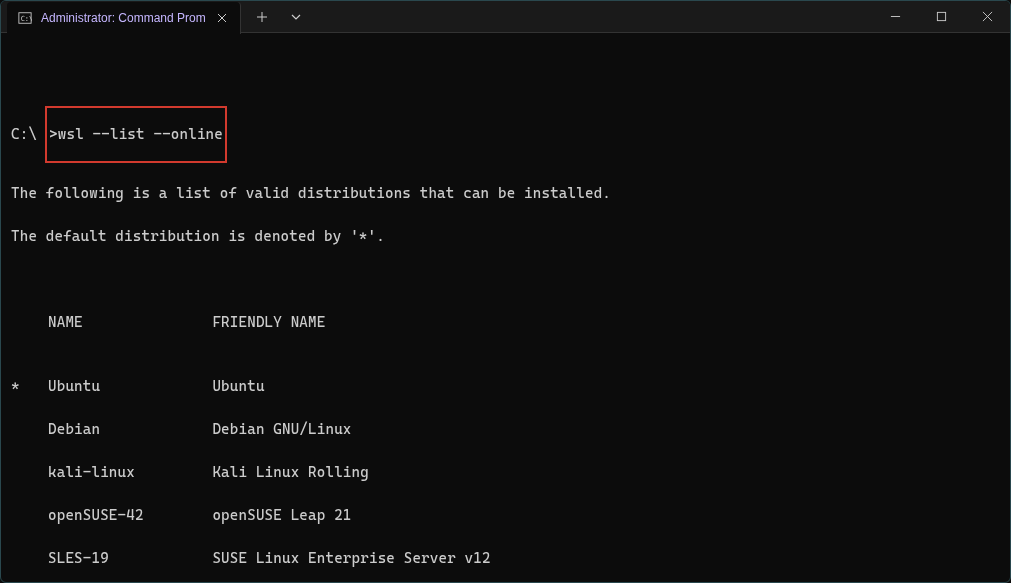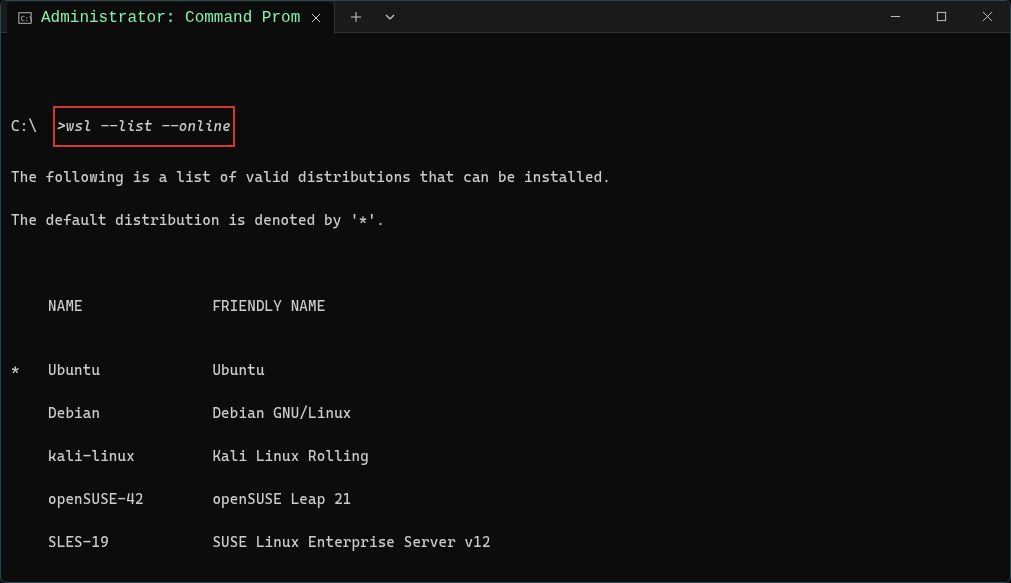--- a/index.html
+++ b/index.html
@@ -37,23 +37,23 @@
     }
     .tab-icon {
       width: 16px;
       height: 16px;
       display: flex;
       align-items: center;
       justify-content: center;
     }
     .tab-icon svg { width: 14px; height: 14px; }
     .tab-title {
-      color: #86efac;
-      font-family: Liberation Mono, monospace;
-      font-size: 16px;
+      color: #c4b5fd;
+      font-family: Liberation Sans, sans-serif;
+      font-size: 12px;
       flex: 1;
       white-space: nowrap;
       overflow: hidden;
     }
     .tab-close {
       width: 16px;
       height: 16px;
       display: flex;
       align-items: center;
       justify-content: center;
@@ -92,23 +92,22 @@
       padding: 10px 10px 0 10px;
       line-height: 21.5px;
       white-space: pre;
       font-weight: 400;
       letter-spacing: 0.2px;
     }
     .line { display: block; }
     .hl {
       border: 2.5px solid #d23a2e;
       display: inline-block;
-      padding: 8px 2px;
-      margin: -2px 16px;
-      font-style: italic;
+      padding: 16px 2px;
+      margin: -2px 8px;
     }
     .distrotable { display: block; }
     .distrorow { display: flex; gap: 20px; }
     .star { width: 2ch; display: inline-block; }
     .col-name { width: 17ch; display: inline-block; }
     .col-friendly { display: inline-block; }
   </style>
 </head>
 <body>
 

